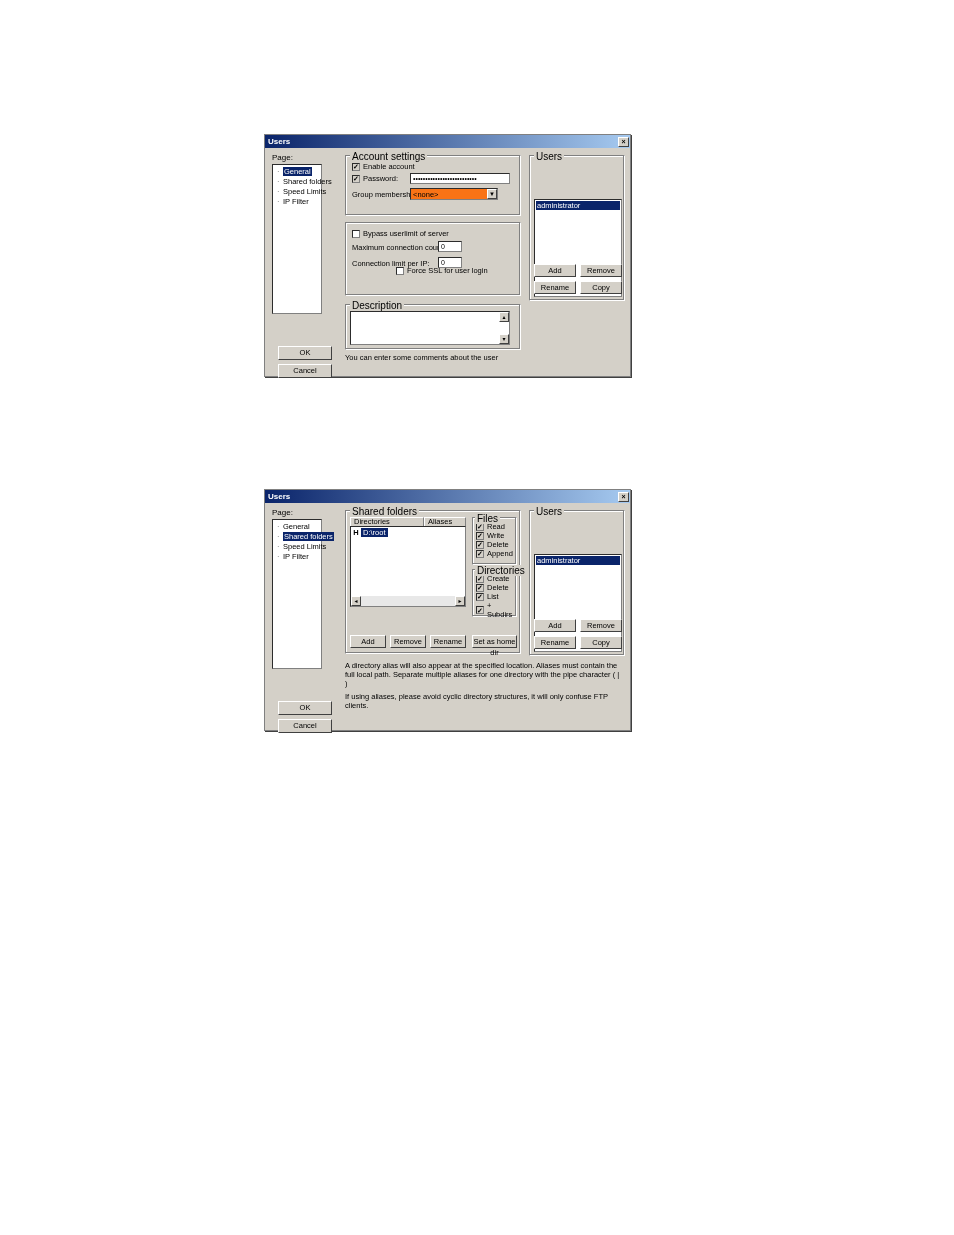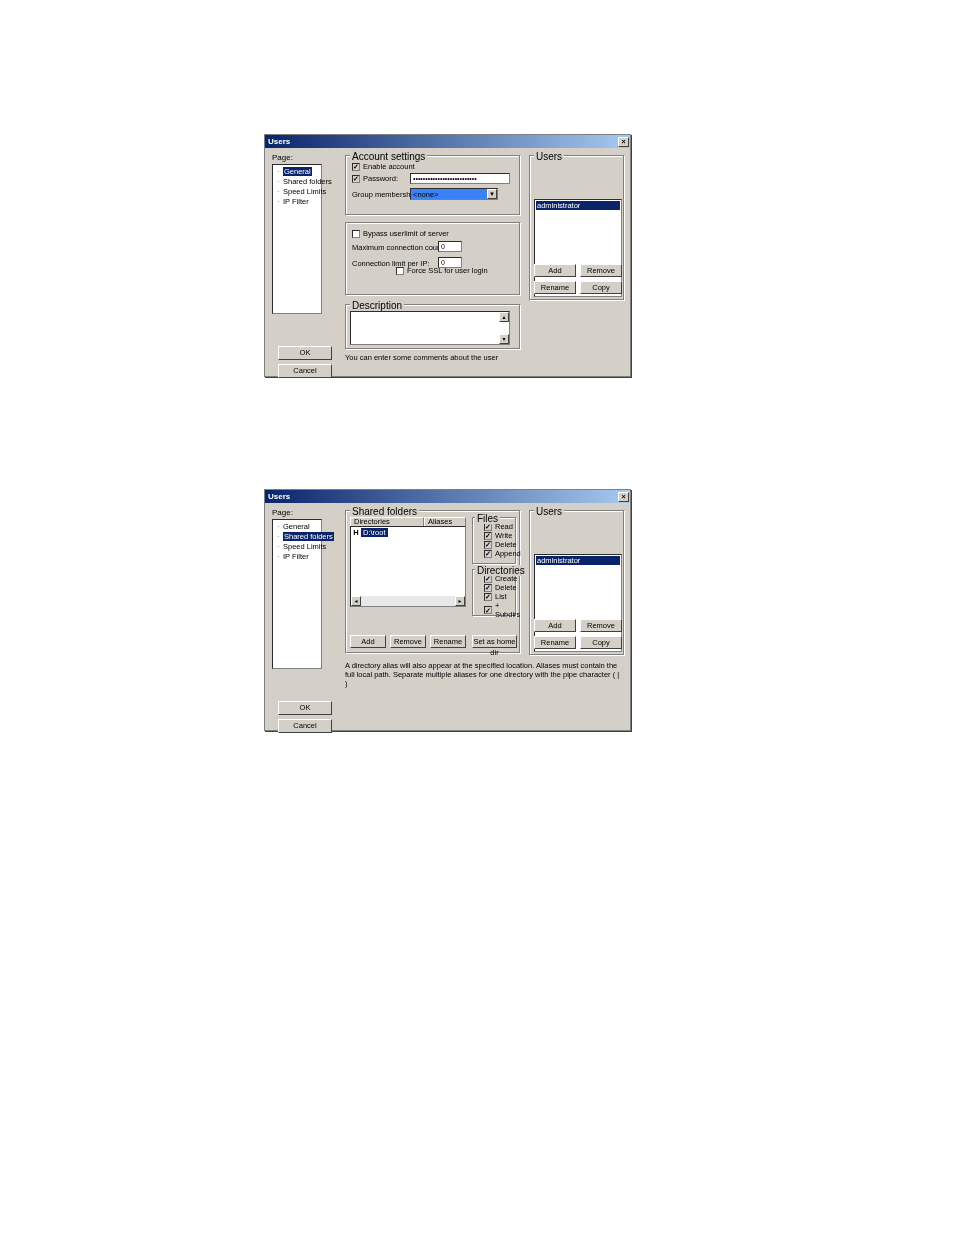--- a/index.html
+++ b/index.html
@@ -81,21 +81,21 @@
     width: 8px; height: 8px; background: #fff; border: 1px inset #808080;
     display: flex; align-items: center; justify-content: center; font-size: 7px; line-height: 1;
   }
   .cb-box.checked::after { content: "✓"; color: #000; font-weight: bold; }
   .cb-box.gray { background: #d4d0c8; }
   .inp {
     background: #fff; border: 1px inset #808080; height: 11px; font-size: 7px;
     padding: 0 2px; line-height: 9px;
   }
   .dd {
-    background: #3b82f6; border: 1px inset #808080; height: 12px; font-size: 7.5px;
+    background: #f97316; border: 1px inset #808080; height: 12px; font-size: 7.5px;
     display: flex; align-items: center; justify-content: space-between; padding: 0 0 0 2px;
   }
   .dd-arrow {
     width: 10px; height: 10px; background: #d4d0c8;
     border: 1px solid #fff; border-right-color:#404040; border-bottom-color:#404040;
     display: flex; align-items: center; justify-content: center; font-size: 6px;
   }
   .lbl { font-size: 7.5px; position: absolute; }
   .users-list {
     position: absolute; left: 4px; top: 6px; width: 88px; height: 98px;
@@ -150,21 +150,21 @@
   .perm-group {
     position: absolute; border: 1px solid #808080;
     border-right-color: #fff; border-bottom-color: #fff;
     box-shadow: inset -1px -1px 0 #808080, inset 1px 1px 0 #fff;
     width: 45px;
   }
   .g-files { left: 126px; top: 6px; height: 48px; }
   .g-dirs { left: 126px; top: 58px; height: 48px; }
   .perm-group .cb { position: static; margin: 0 0 0 3px; }
   .perm-group .group-title { left: 2px; }
-  .perm-stack { padding: 4px 0 1px 8px; display: flex; flex-direction: column; gap: 0; }
+  .perm-stack { padding: 4px 0 1px 0; display: flex; flex-direction: column; gap: 0; }
   .help-text { position: absolute; left: 80px; top: 158px; width: 276px; font-size: 7.5px; line-height: 9px; }
 </style>
 </head>
 <body>
 
 <div class="page">
 
 <div class="dialog dialog1">
   <div class="titlebar">
     <span>Users</span>
@@ -321,20 +321,21 @@
       <div class="btn-row" style="left:4px;top:124px;">
         <div class="btn3">Add</div>
         <div class="btn3">Remove</div>
         <div class="btn3">Rename</div>
       </div>
       <div class="btn3" style="position:absolute;left:126px;top:124px;width:45px;">Set as home dir</div>
     </div>
 
     <div class="help-text">
       <div>A directory alias will also appear at the specified location. Aliases must contain the full local path. Separate multiple aliases for one directory with the pipe character ( | )</div>
+      <div style="margin-top:4px;">If using aliases, please avoid cyclic directory structures, it will only confuse FTP clients.</div>
     </div>
 
     <div class="group g-users2">
       <span class="group-title">Users</span>
       <div class="users-list">
         <div class="sel">administrator</div>
       </div>
       <div class="btn-row" style="left:4px;top:108px;">
         <div class="btn2">Add</div>
         <div class="btn2">Remove</div>

